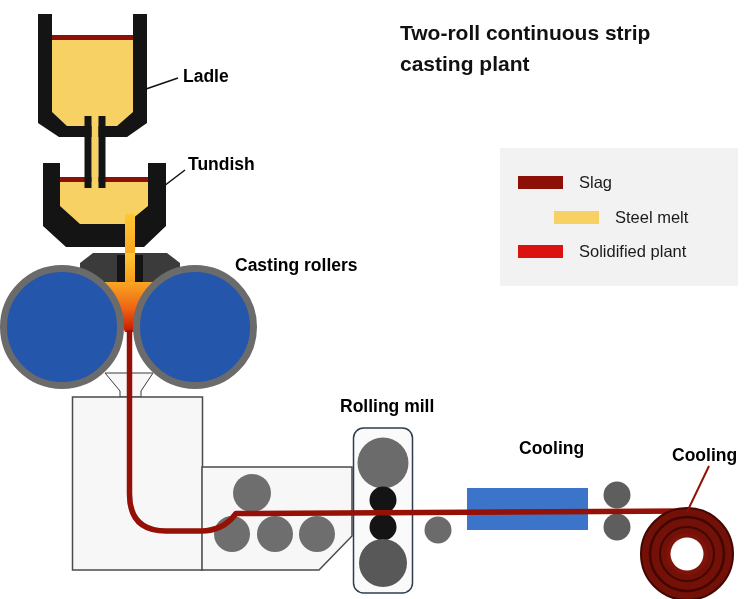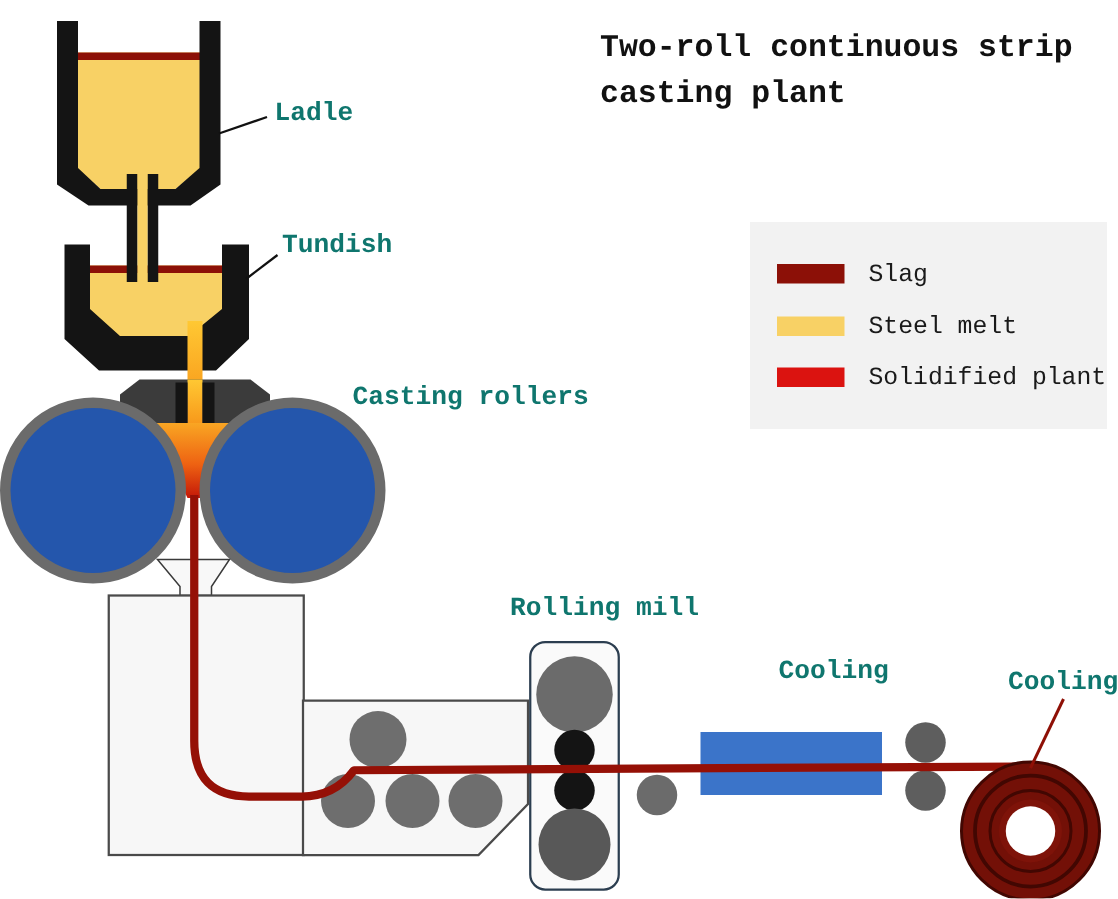--- a/index.html
+++ b/index.html
@@ -1,21 +1,21 @@
 <!DOCTYPE html>
 <html><head>
 <meta charset="utf-8">
 <style>
   html,body{margin:0;padding:0;background:#fff;}
   #stage{
     position:relative;width:745px;height:599px;background:#ffffff;overflow:hidden;
-    font-family:Liberation Mono, monospace;color:#111;
+    font-family:Liberation Sans, sans-serif;color:#111;
   }
   #diagram{position:absolute;left:0;top:0;}
-  .lbl{position:absolute;font-weight:bold;font-size:17.5px;color:#0f766e;white-space:nowrap;}
+  .lbl{position:absolute;font-weight:bold;font-size:17.5px;color:#000000;white-space:nowrap;}
   #title{position:absolute;left:400px;top:17px;width:320px;font-weight:bold;font-size:21px;line-height:31px;color:#111;}
   #legend{position:absolute;left:500px;top:148px;width:238px;height:138px;background:#F2F2F2;}
   .legend-row{position:absolute;left:18px;height:20px;display:flex;align-items:center;}
   .swatch{width:45px;height:13px;margin-right:16px;flex:0 0 auto;}
   .legend-label{font-size:16.5px;color:#1a1a1a;white-space:nowrap;}
 </style>
 </head>
 <body>
 
 <div id="stage">
@@ -110,21 +110,21 @@
   <div class="lbl" style="left:340px;top:396px;">Rolling mill</div>
   <div class="lbl" style="left:235px;top:255px;">Casting rollers</div>
   <div class="lbl" style="left:473px;top:438px;margin-left:46px;">Cooling</div>
   <div class="lbl" style="left:672px;top:445px;">Cooling</div>
 
   <div id="legend">
     <div class="legend-row" style="top:172px;margin-top:-148px;justify-content:center;">
       <span class="swatch" style="background: rgb(140, 16, 7);"></span>
       <span class="legend-label">Slag</span>
     </div>
-    <div class="legend-row" style="top:207px;margin-top:-148px;">
+    <div class="legend-row" style="top:207px;margin-top:-148px;margin-left:36px;">
       <span class="swatch" style="background: rgb(248, 209, 101);"></span>
       <span class="legend-label">Steel melt</span>
     </div>
     <div class="legend-row" style="top:241px;margin-top:-148px;">
       <span class="swatch" style="background: rgb(219, 19, 16);"></span>
       <span class="legend-label">Solidified plant</span>
     </div>
   </div>
 
 </div>

